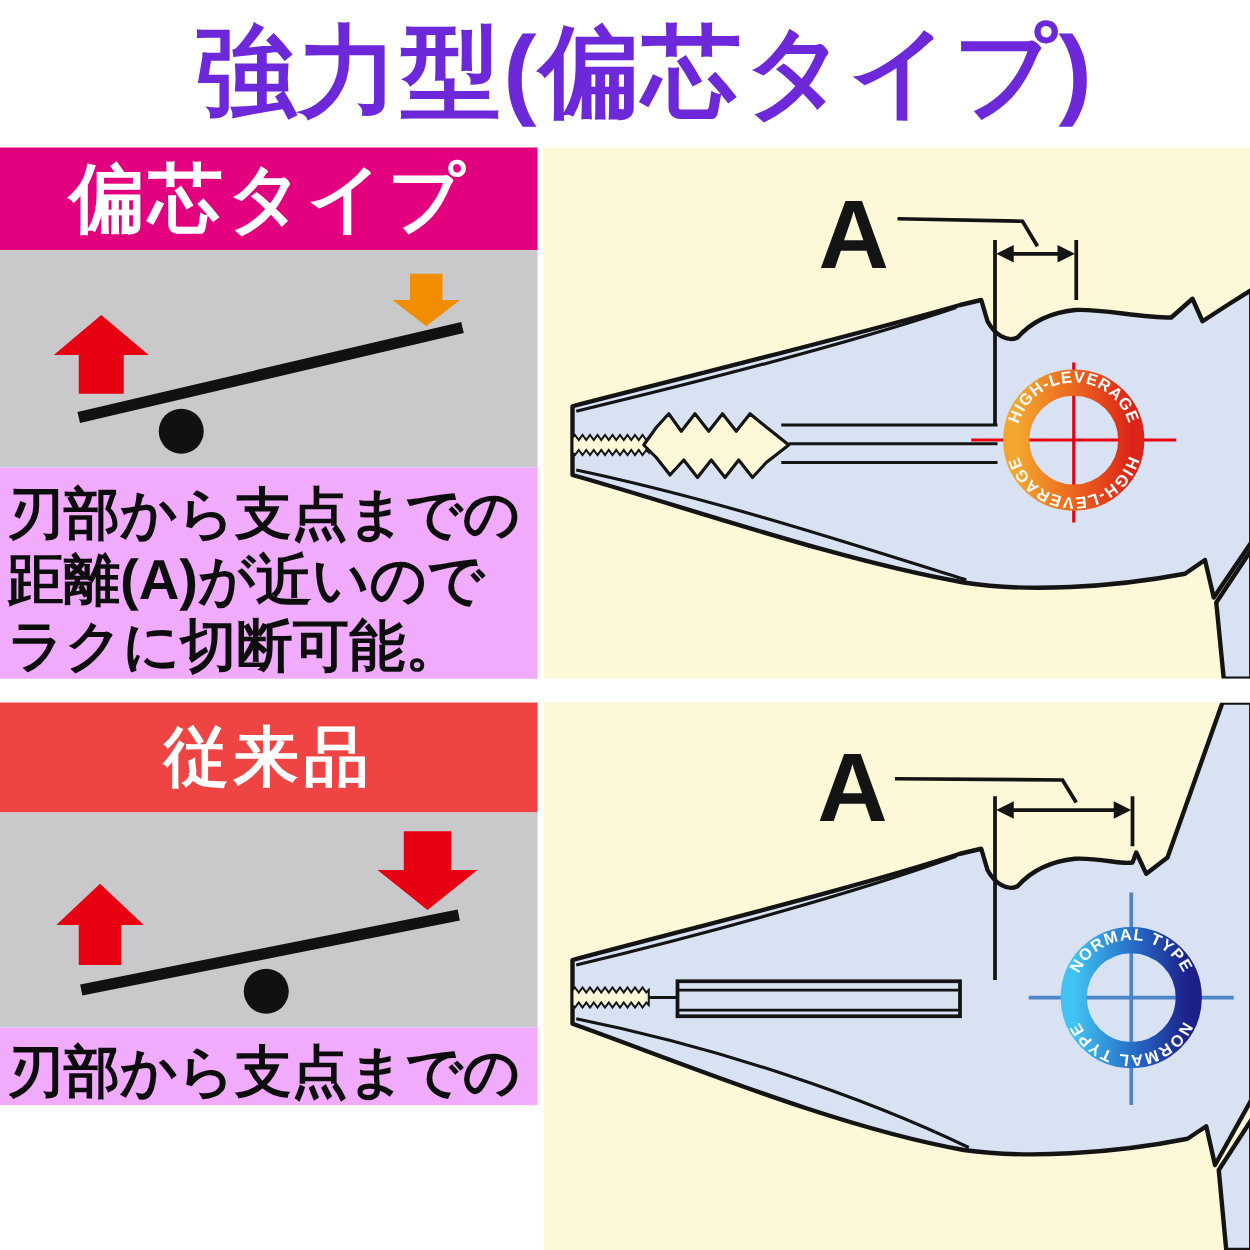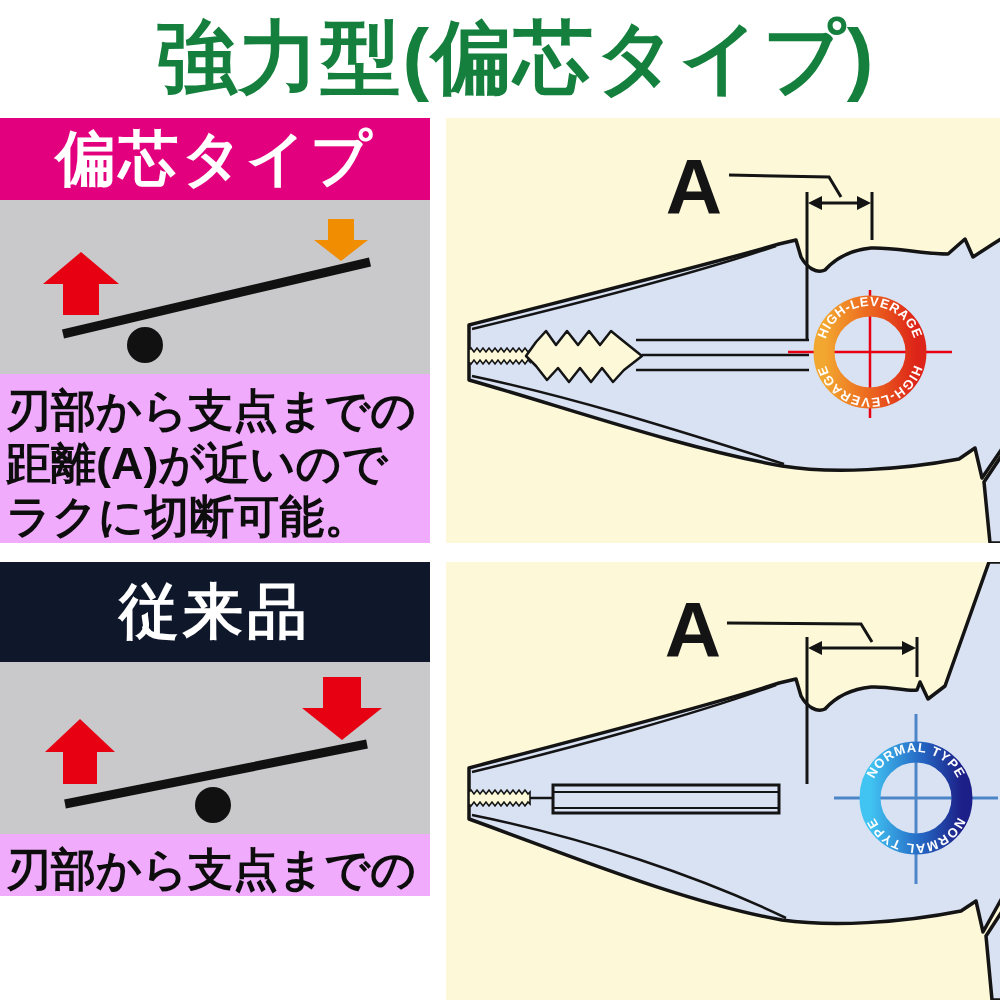--- a/index.html
+++ b/index.html
@@ -1,33 +1,33 @@
 <!DOCTYPE html>
 <html><head>
 <meta charset="utf-8">
 <style>
   * { box-sizing: border-box; margin: 0; padding: 0; }
   html, body { background: #ffffff; }
   body { font-family: "Liberation Sans", sans-serif; }
   .page { position: relative; width: 1000px; height: 1000px; background: #ffffff; overflow: hidden; }
 
   .title-bar { height: 118px; display: flex; align-items: center; justify-content: center; }
-  .title-text { font-size: 80px; font-weight: 800; letter-spacing: 2px; color: #15803d; white-space: nowrap; margin-left: 32px; }
+  .title-text { font-size: 80px; font-weight: 800; letter-spacing: 2px; color: #6d28d9; white-space: nowrap; margin-left: 32px; }
 
-  .row { display: flex; gap: 16px; }
+  .row { display: flex; gap: 5px; }
   .row1 { height: 425px; }
   .gap-row { height: 19px; }
   .row2 { height: 438px; }
 
   .col-left { flex: 0 0 430px; width: 430px; display: flex; flex-direction: column; }
   .panel-right { flex: 1; background: #FCF8D8; overflow: hidden; }
 
   .hdr { display: flex; align-items: center; justify-content: center; color: #fff; font-weight: 800; white-space: nowrap; }
   .hdr-magenta { height: 85px; background: #E3007F; font-size: 60px; letter-spacing: 3px; }
-  .hdr-cyan { height: 100px; background: #0f172a; font-size: 60px; letter-spacing: 4px; }
+  .hdr-cyan { height: 88px; background: #ef4444; font-size: 52px; letter-spacing: 4px; }
 
   .graybox { background: #C9C9CB; }
   .graybox svg { display: block; }
 
   .desc { background: #f0abfc; padding: 10px 2px 0 6px; font-size: 45px; font-weight: 700; color: #0d0d0d; letter-spacing: 0px; }
   .desc .dline { line-height: 53px; white-space: nowrap; }
   .row2 .desc .dline { line-height: 52px; }
 
   .pliers-svg { display: block; }
 </style>

